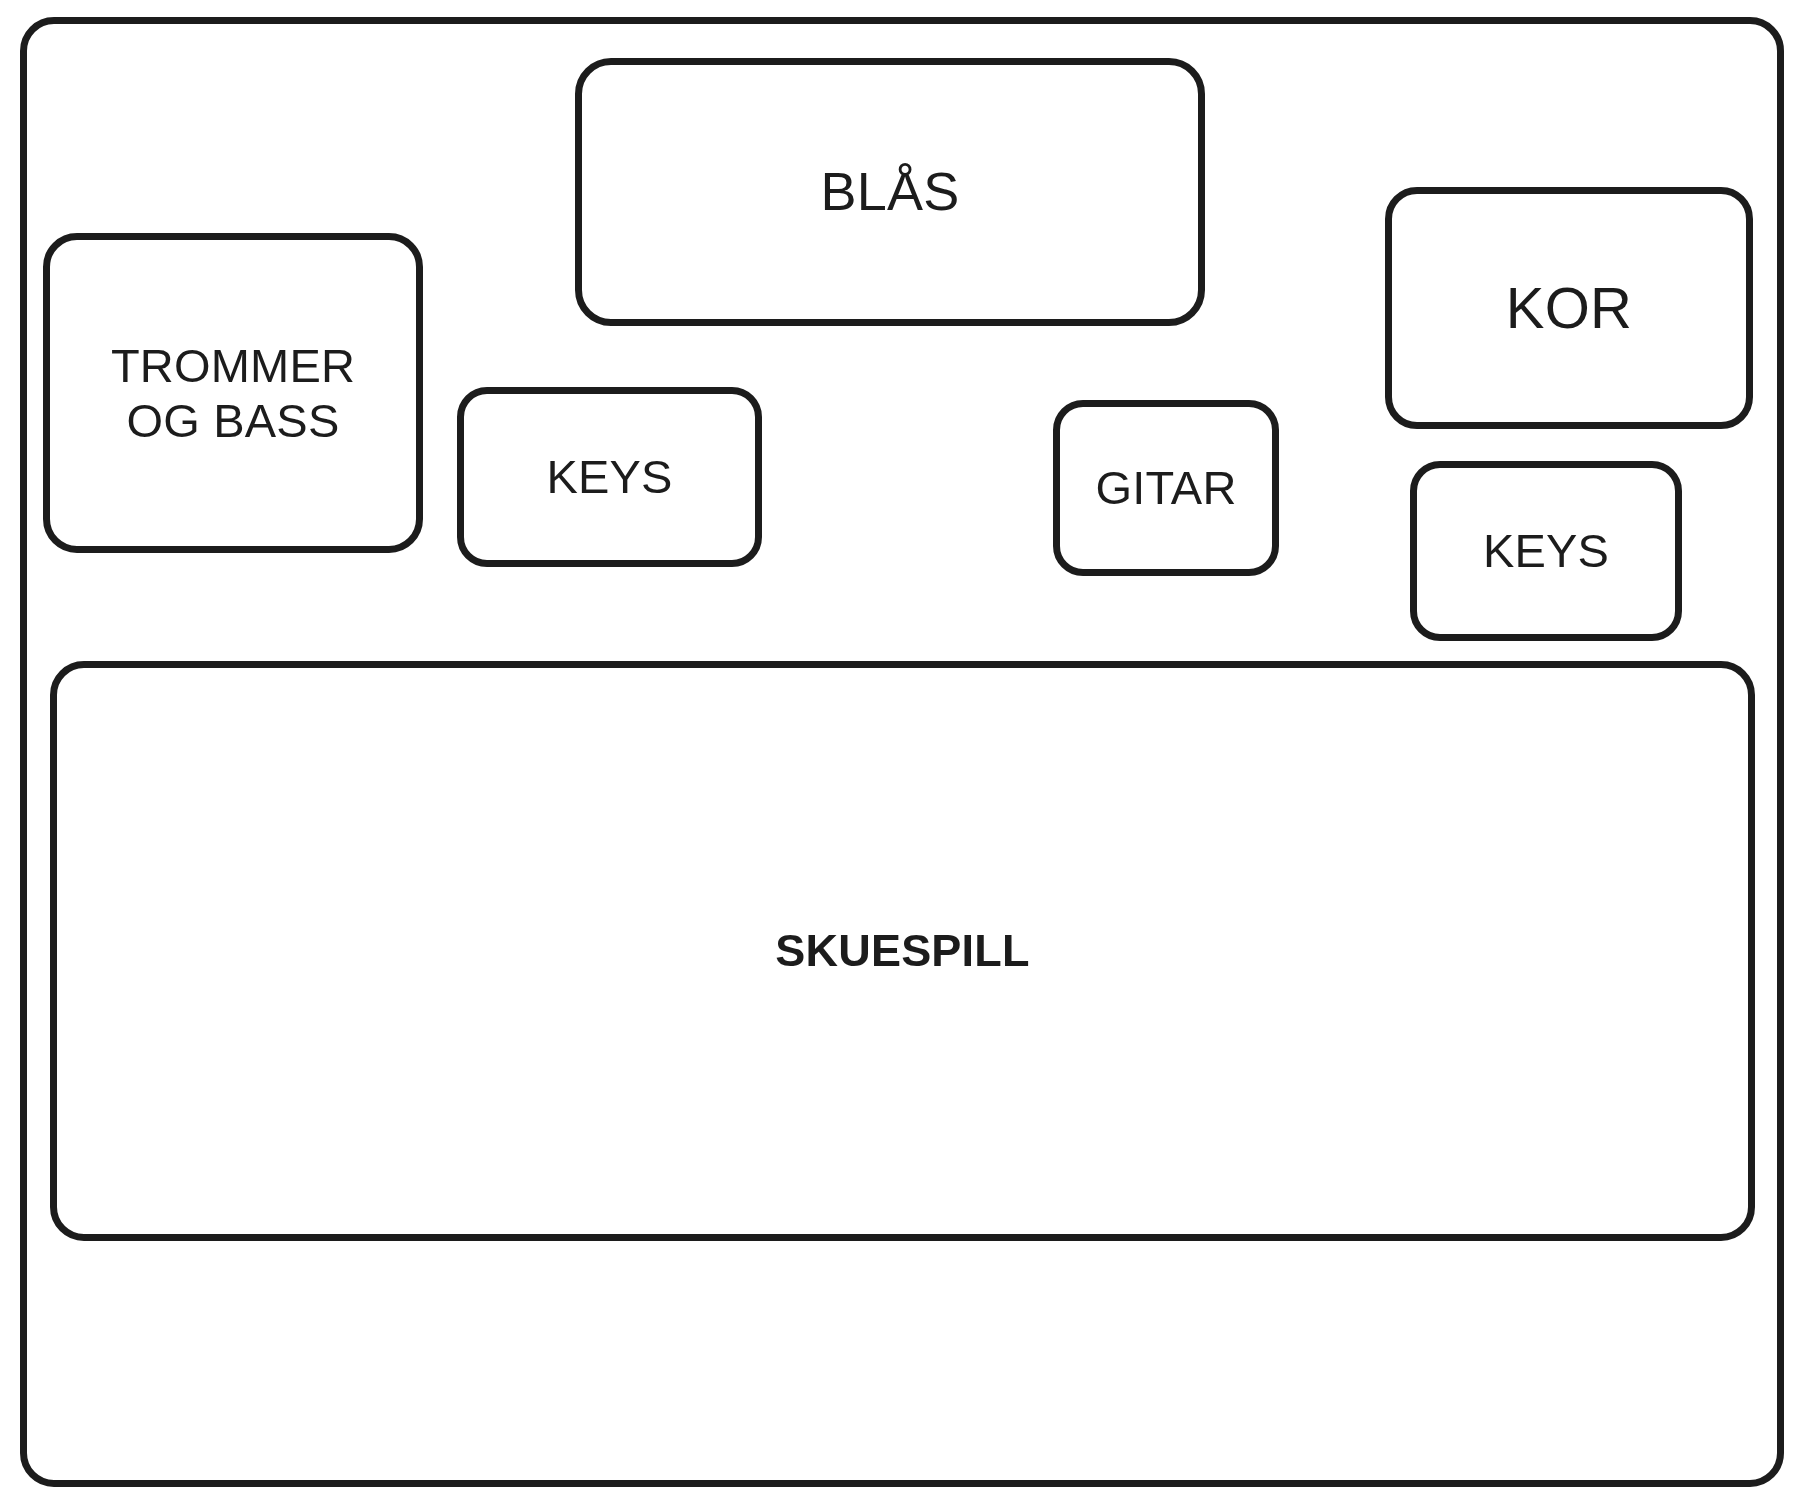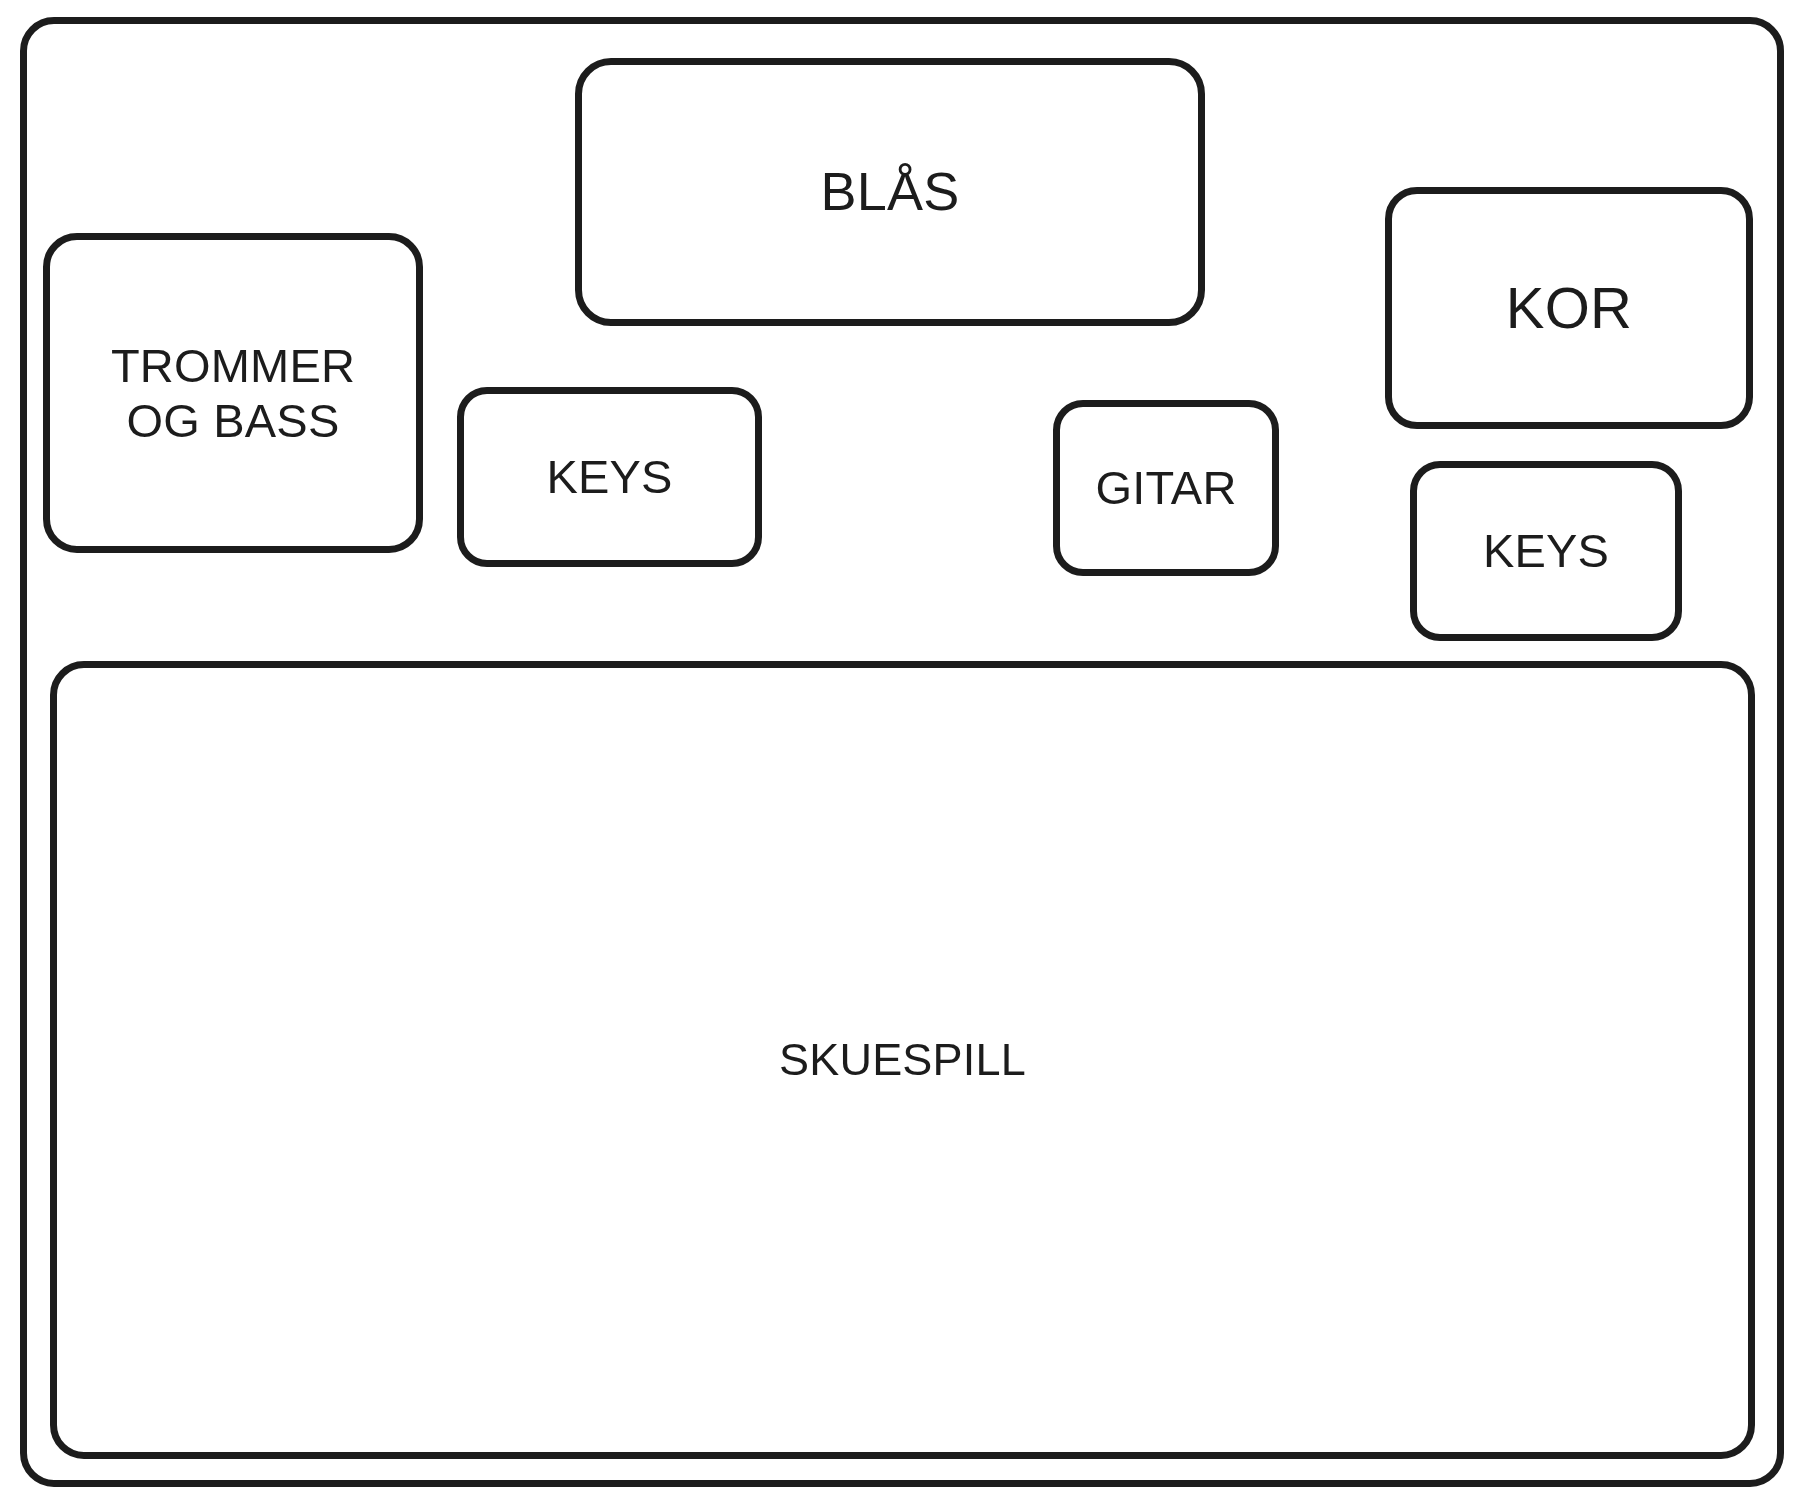--- a/index.html
+++ b/index.html
@@ -79,23 +79,24 @@
     left: 1385px; top: 187px; width: 368px;  height: 242px;
     font-size: 58px;
     border-radius: 32px;
   }
   .zone-keys-right {
     left: 1410px; top: 461px; width: 272px;  height: 180px;
     font-size: 47px;
     border-radius: 30px;
   }
   .zone-skuespill {
-    left: 50px;  top: 661px;  width: 1705px; height: 798px;
+    left: 50px;  top: 661px;  width: 1705px; height: 580px;
     font-size: 45px;
     border-radius: 34px;
+    font-weight: bold;
   }
 
   .zone-label {
     display: block;
     white-space: pre-line;
   }
 </style>
 </head>
 <body>
 

